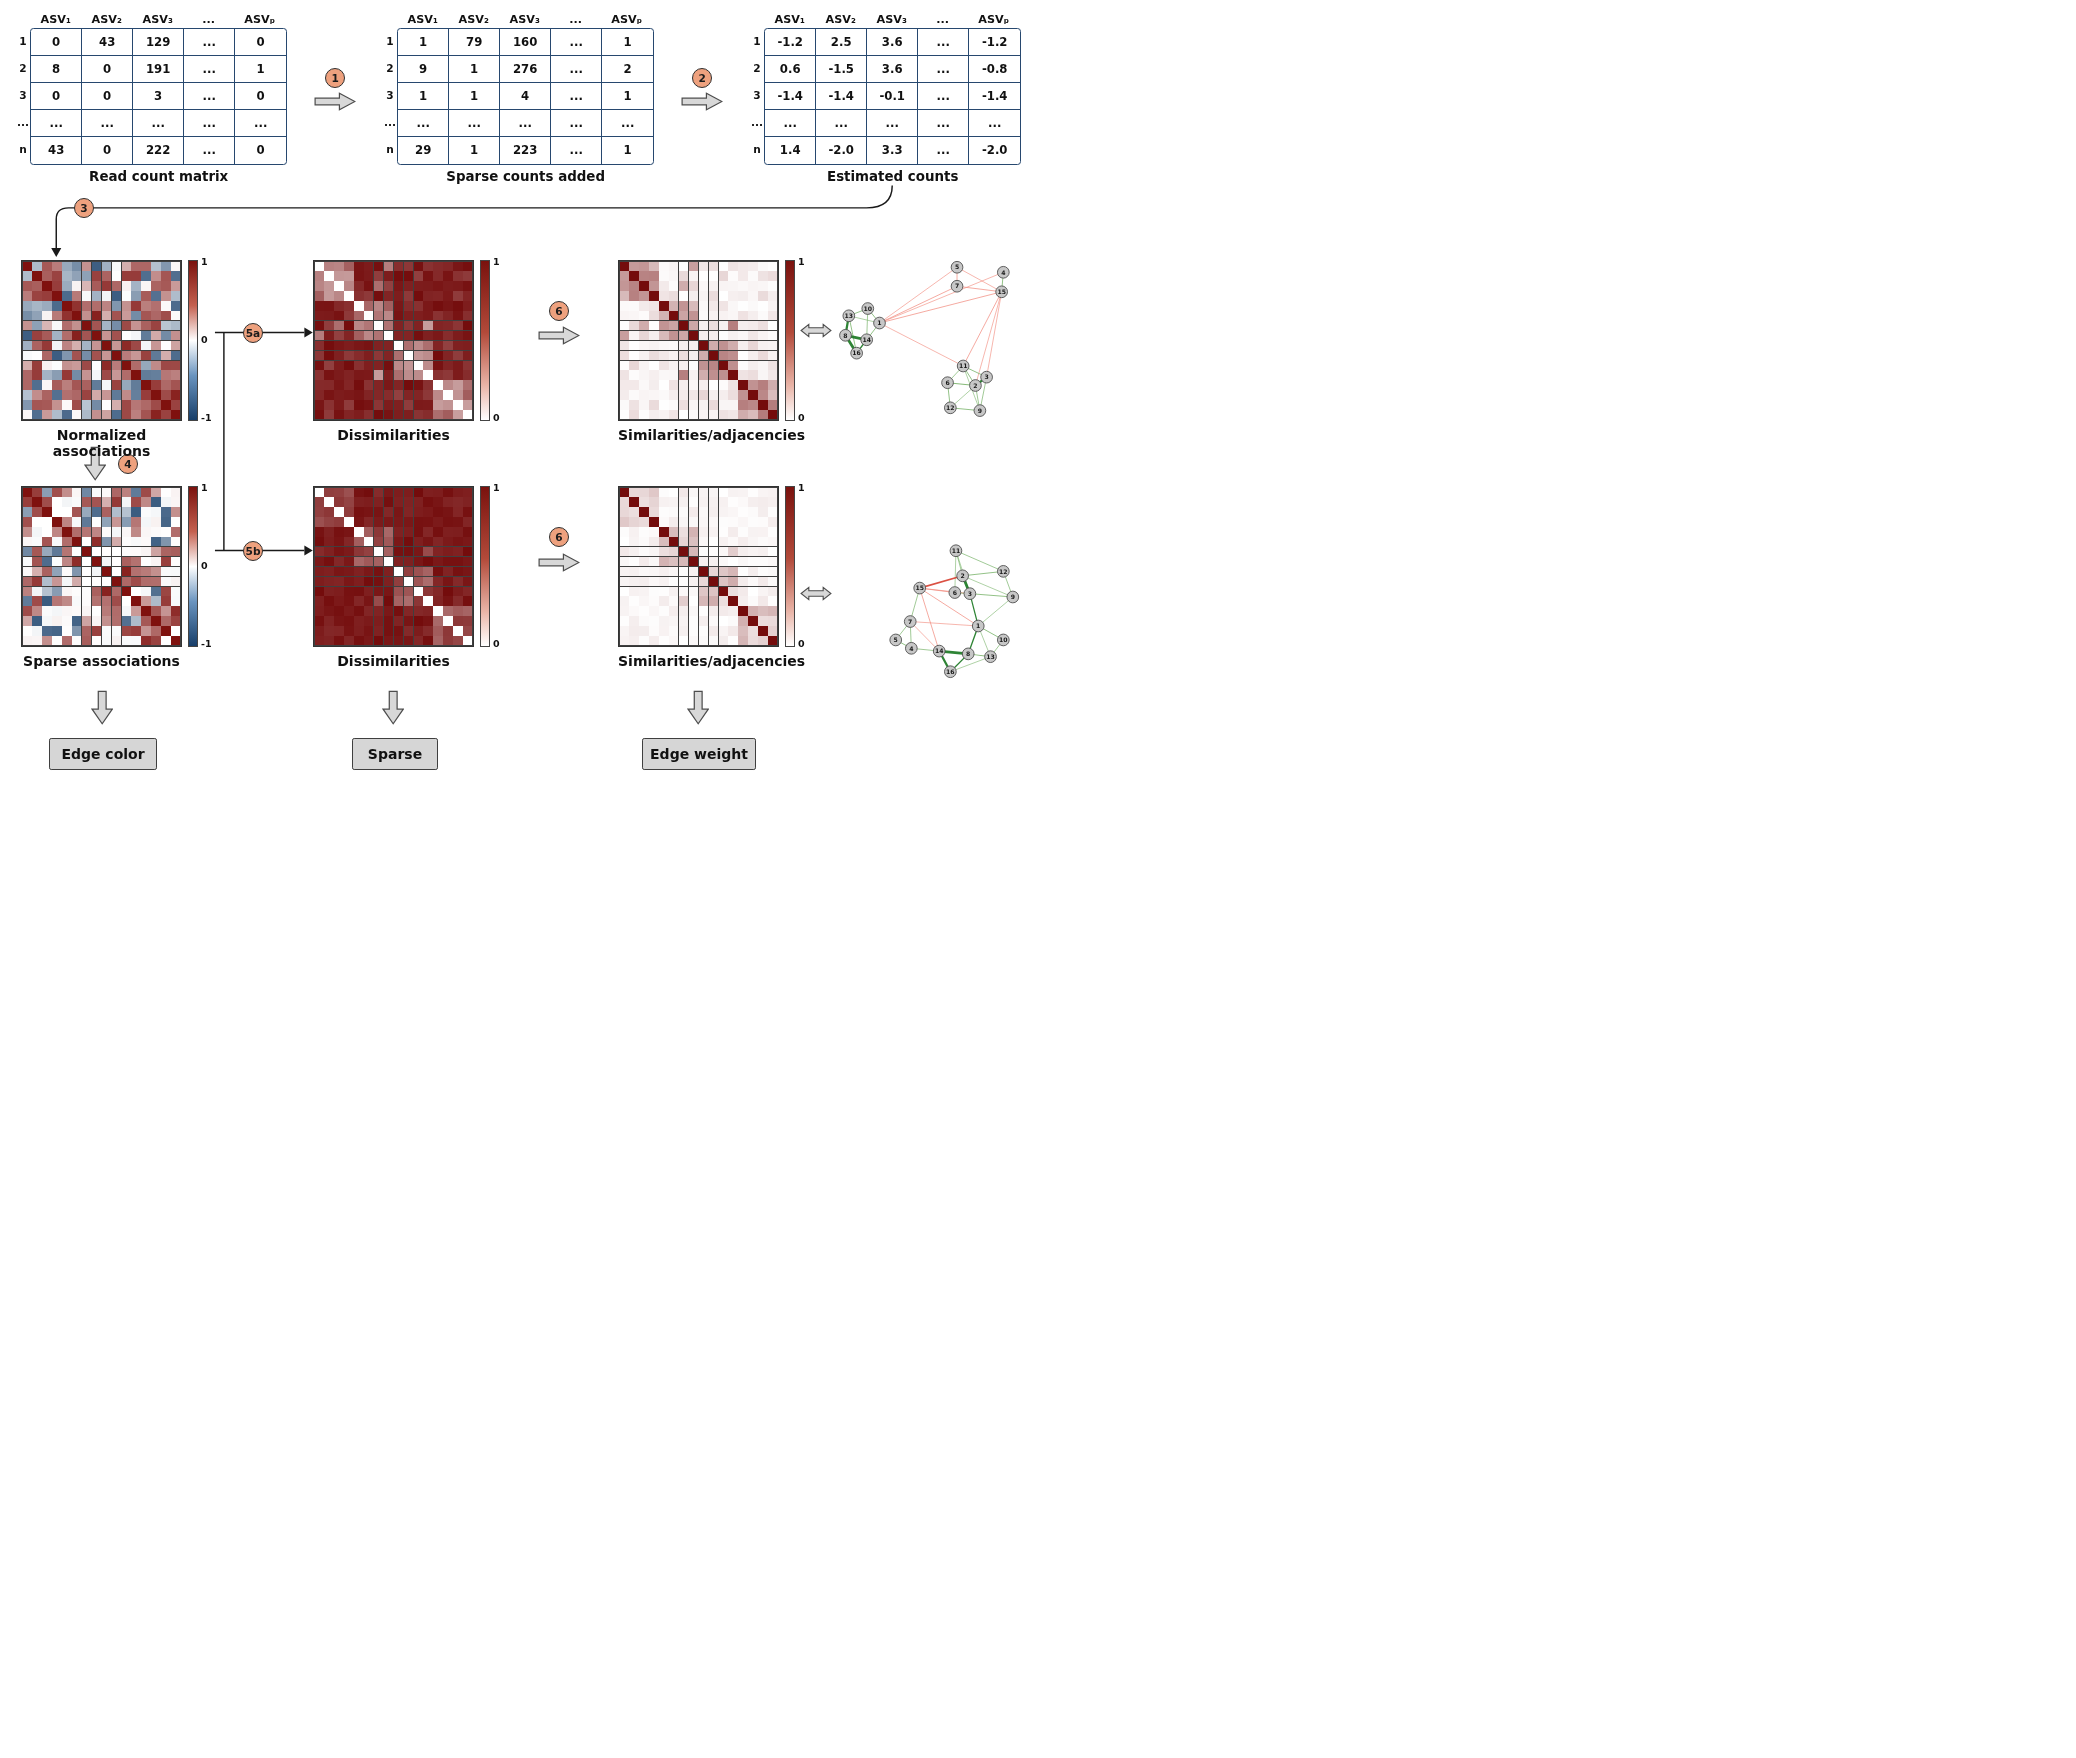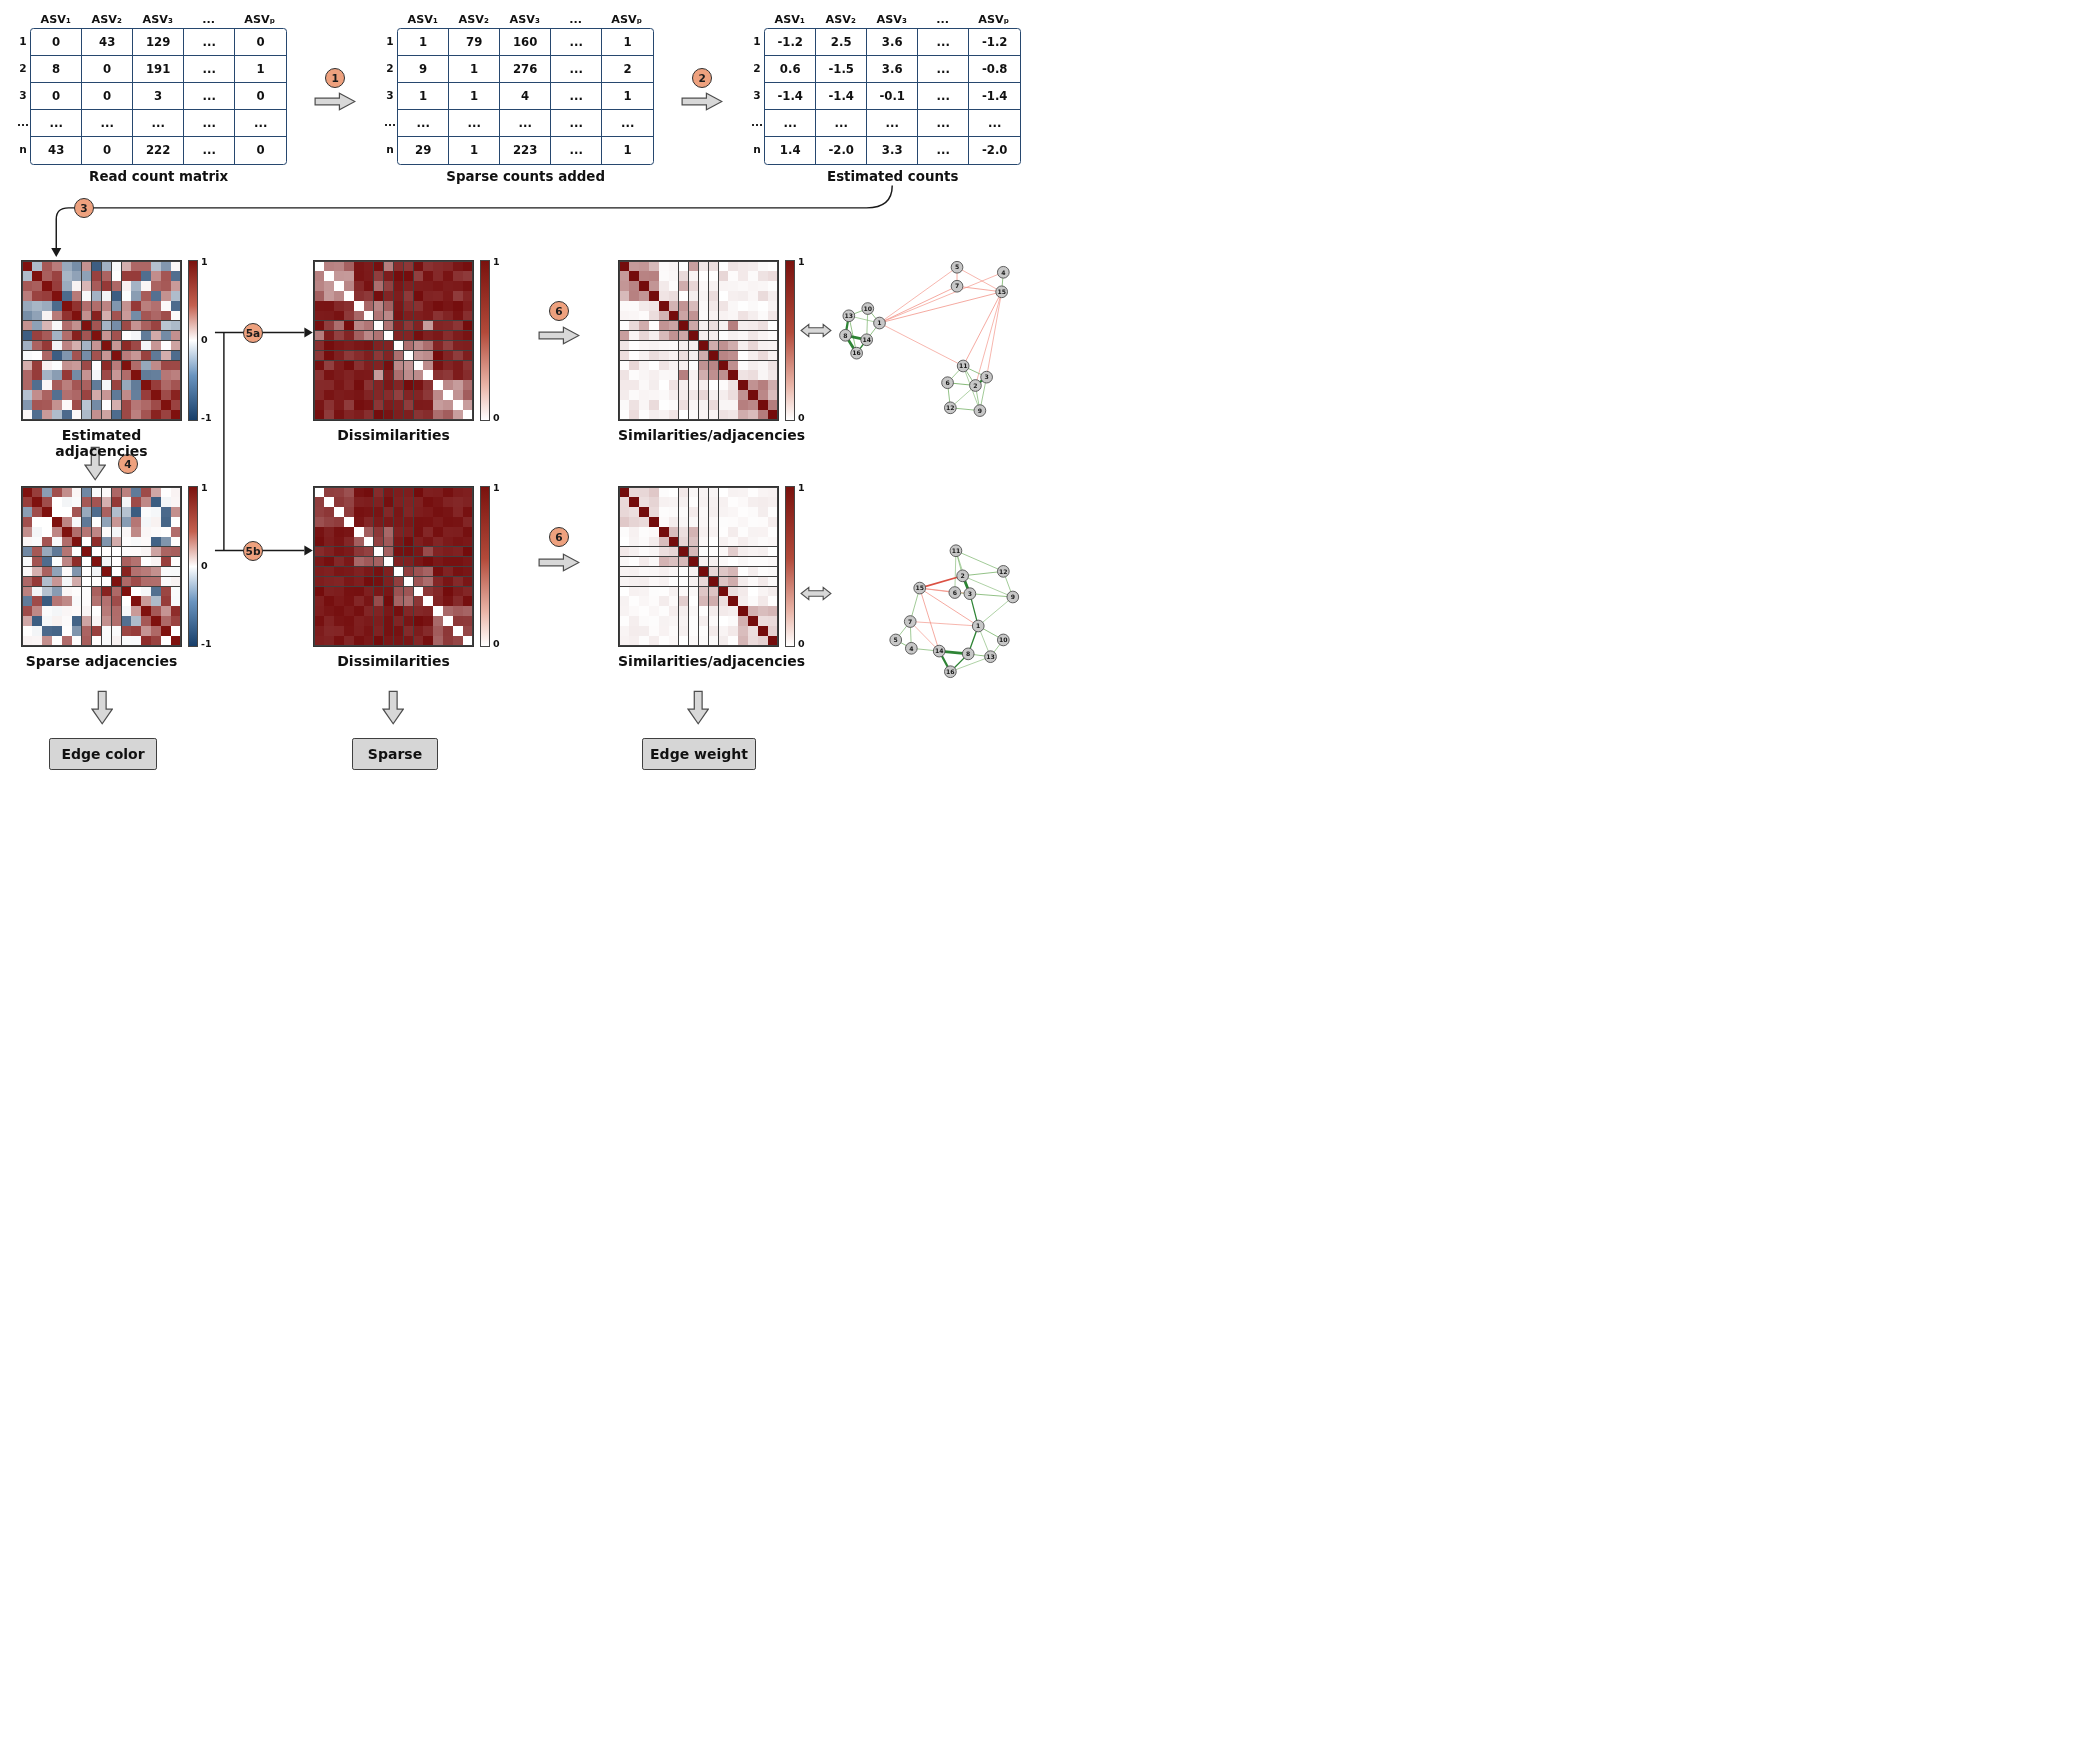--- a/index.html
+++ b/index.html
@@ -503,21 +503,21 @@
         <div class="hc" style="background: rgb(187, 128, 127);"></div>
         <div class="hc" style="background: rgb(163, 84, 82);"></div>
         <div class="hc" style="background: rgb(137, 35, 32);"></div>
         <div class="hc" style="background: rgb(154, 66, 64);"></div>
         <div class="hc" style="background: rgb(127, 17, 14);"></div>
       </div>
     <div class="hm-cbar cb-div"></div>
     <div class="hm-cbl top">1</div>
     <div class="hm-cbl mid">0</div>
     <div class="hm-cbl bot">-1</div>
-    <div class="hm-label">Estimated adjacencies</div>
+    <div class="hm-label">Normalized associations</div>
   </div>
 
   <div class="hm" id="hm-1" style="left:313px;top:260px">
     <div class="hm-grid">
         <div class="hc" style="background: rgb(255, 255, 255);"></div>
         <div class="hc" style="background: rgb(183, 129, 129);"></div>
         <div class="hc" style="background: rgb(185, 133, 133);"></div>
         <div class="hc" style="background: rgb(164, 96, 96);"></div>
         <div class="hc" style="background: rgb(121, 21, 21);"></div>
         <div class="hc" style="background: rgb(125, 27, 27);"></div>
@@ -1299,21 +1299,21 @@
         <div class="hc" style="background: rgb(248, 249, 251);"></div>
         <div class="hc" style="background: rgb(142, 44, 42);"></div>
         <div class="hc" style="background: rgb(153, 66, 64);"></div>
         <div class="hc" style="background: rgb(255, 255, 255);"></div>
         <div class="hc" style="background: rgb(127, 17, 14);"></div>
       </div>
     <div class="hm-cbar cb-div"></div>
     <div class="hm-cbl top">1</div>
     <div class="hm-cbl mid">0</div>
     <div class="hm-cbl bot">-1</div>
-    <div class="hm-label">Sparse adjacencies</div>
+    <div class="hm-label">Sparse associations</div>
   </div>
 
   <div class="hm" id="hm-4" style="left:313px;top:486px">
     <div class="hm-grid">
         <div class="hc" style="background: rgb(255, 255, 255);"></div>
         <div class="hc" style="background: rgb(144, 62, 62);"></div>
         <div class="hc" style="background: rgb(146, 64, 64);"></div>
         <div class="hc" style="background: rgb(155, 80, 80);"></div>
         <div class="hc" style="background: rgb(119, 18, 18);"></div>
         <div class="hc" style="background: rgb(116, 13, 13);"></div>

